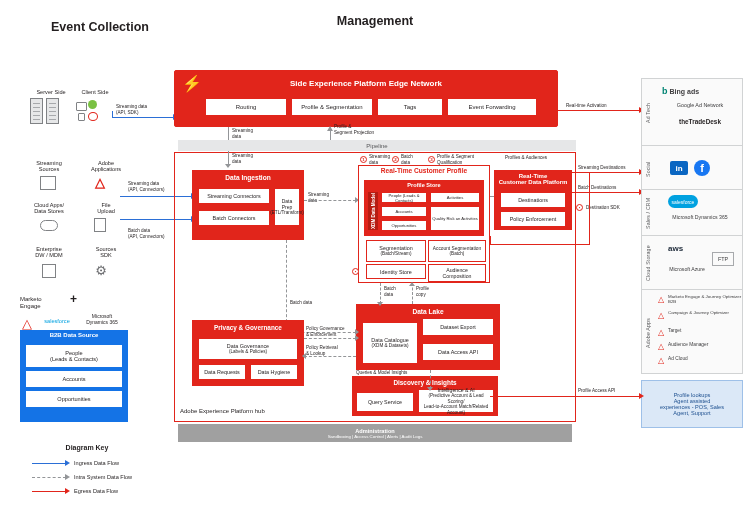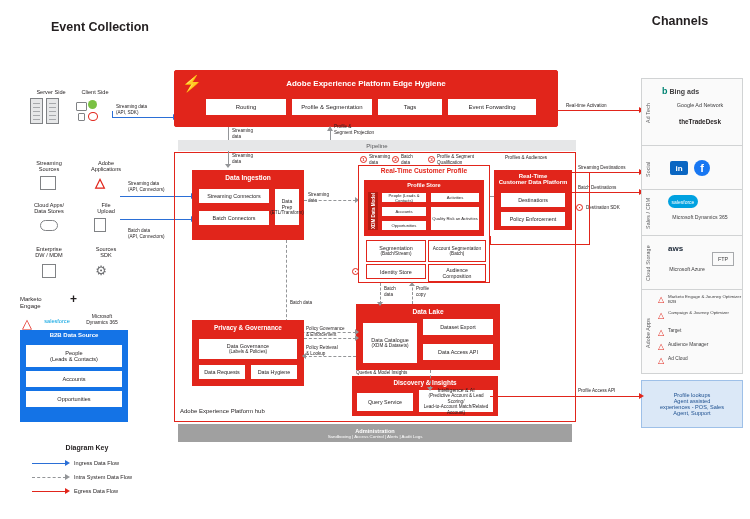--- a/index.html
+++ b/index.html
@@ -116,24 +116,24 @@
     position:absolute; background:#a0a0a0; color:#fff;
     display:flex; flex-direction:column; align-items:center; justify-content:center;
   }
 </style>
 </head>
 <body>
 
 <div class="col-head" style="left:20px; top:20px; width:160px;">Event Collection</div>
 
 <div class="col-head" style="left:290px; top:14px; width:170px;">
+  <div>Management</div>
 </div>
 
 <div class="col-head" style="left:620px; top:14px; width:120px;">
-  <div>Channels</div>
 </div>
 
 <div class="lbl" style="left:28px; top:89px; width:46px;">Server Side</div>
 <div class="lbl" style="left:74px; top:89px; width:42px;">Client Side</div>
 
 <div class="srv" style="left:30px; top:98px; width:13px; height:26px;">
   <i style="top:4px;"></i>
     <i style="top:8px;"></i>
     <i style="top:12px;"></i>
     <i style="top:16px;"></i>
@@ -217,21 +217,21 @@
 <div class="abs dashed-h" style="left:32px; top:477px; width:34px; border-top-color:#939598;"></div>
 <div class="arrow-r" style="left:65px; top:474px; border-left:5px solid #939598;"></div>
 <div class="lbl lbl-l" style="left:74px; top:474px; width:90px;">Intra System Data Flow</div>
 
 <div class="line h-red" style="left:32px; top:491px; width:34px; height:1.4px;"></div>
 <div class="arrow-r" style="left:65px; top:488px; border-left:5px solid #e1251b;"></div>
 <div class="lbl lbl-l" style="left:74px; top:488px; width:80px;">Egress Data Flow</div>
 
 <div class="red-box" style="left:174px; top:70px; width:384px; height:57px; border-radius:2px;"></div>
 <div class="abs" style="left:182px; top:76px; width:16px; height:18px; color:#fff; font-size:16px; line-height:1;">⚡</div>
-<div class="abs" style="left:190px; top:79px; width:352px; text-align:center; color:#fff; font-size:8px; font-weight:bold;">Adobe Experience Platform Edge Hygiene</div>
+<div class="abs" style="left:190px; top:79px; width:352px; text-align:center; color:#fff; font-size:8px; font-weight:bold;">Side Experience Platform Edge Network</div>
 <div class="white-box" style="left:205px; top:98px; width:82px; height:18px; font-size:6px;">Routing</div>
 <div class="white-box" style="left:291px; top:98px; width:82px; height:18px; font-size:6px;">Profile &amp; Segmentation</div>
 <div class="white-box" style="left:377px; top:98px; width:66px; height:18px; font-size:6px;">Tags</div>
 <div class="white-box" style="left:447px; top:98px; width:90px; height:18px; font-size:6px;">Event Forwarding</div>
 
 <div class="line h-red" style="left:558px; top:110px; width:82px;"></div>
 <div class="arrow-r" style="left:639px; top:107px; border-left:5px solid #e1251b;"></div>
 <div class="lbl lbl-l tiny" style="left:566px; top:103px; width:72px;">Real-time Activation</div>
 
 <div class="line v-grey" style="left:228px; top:127px; height:18px;"></div>

